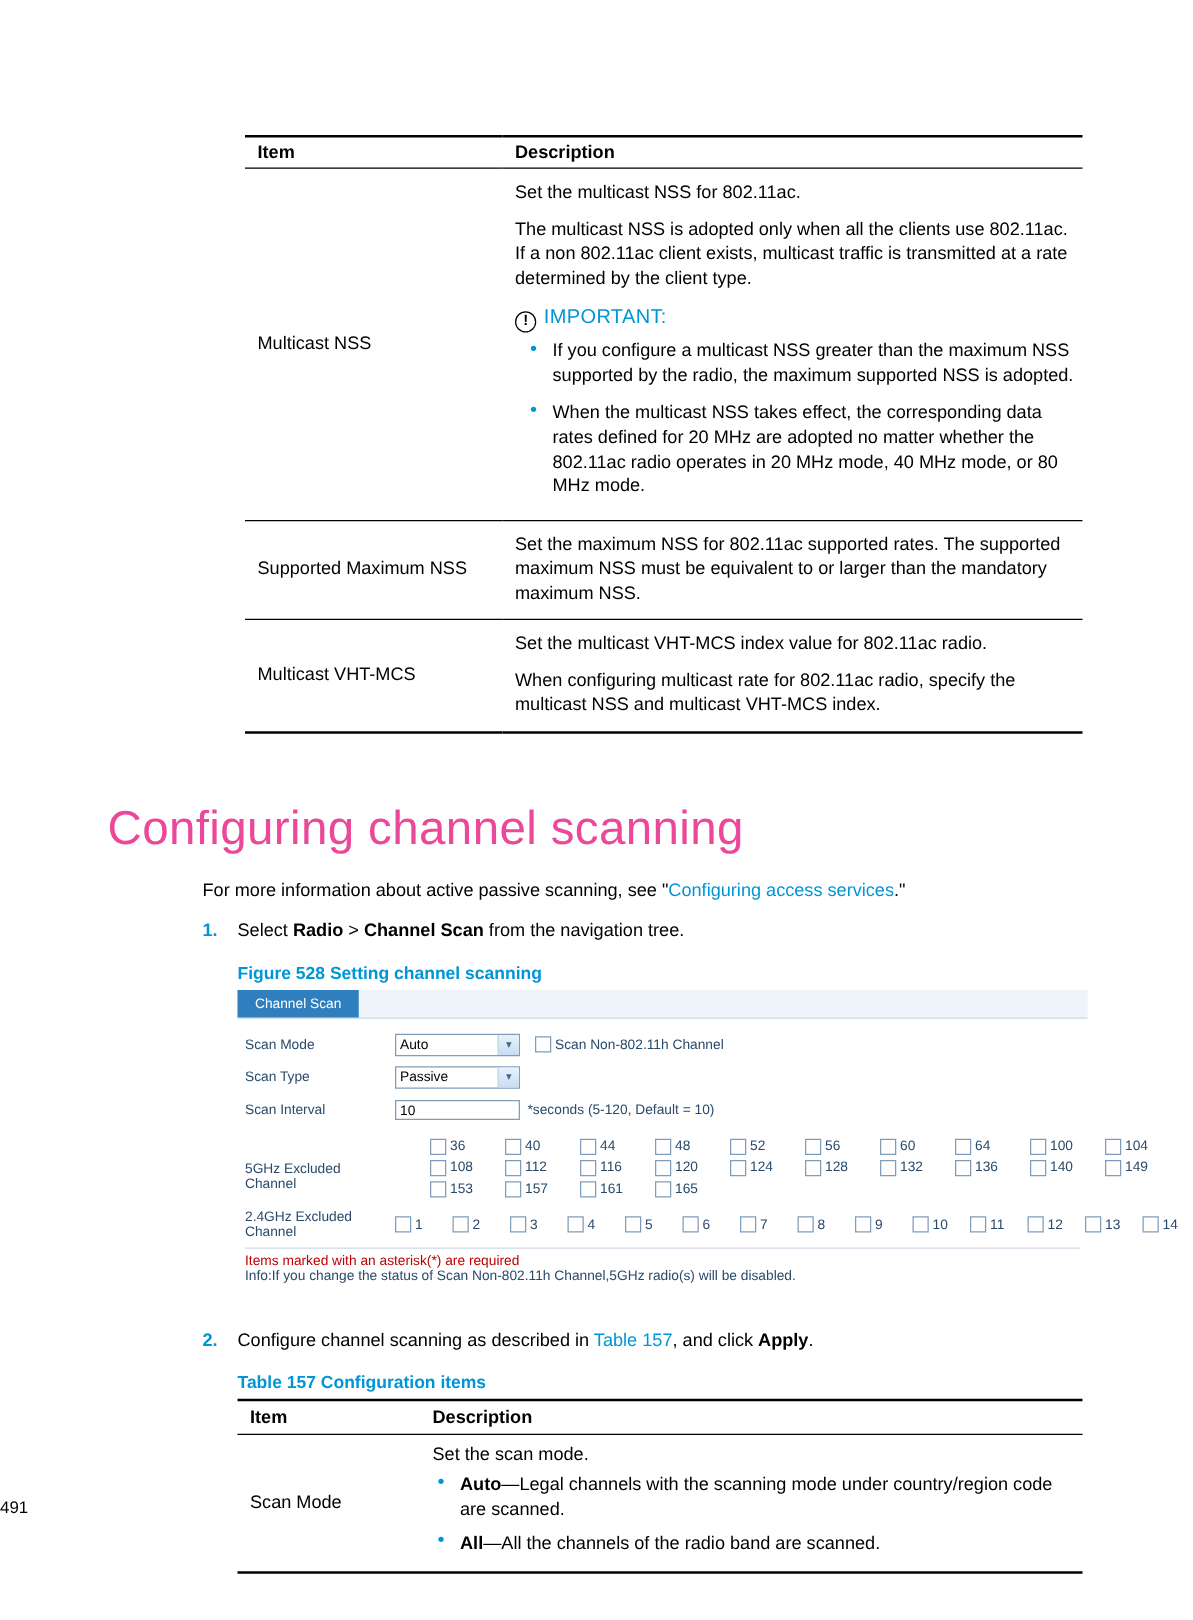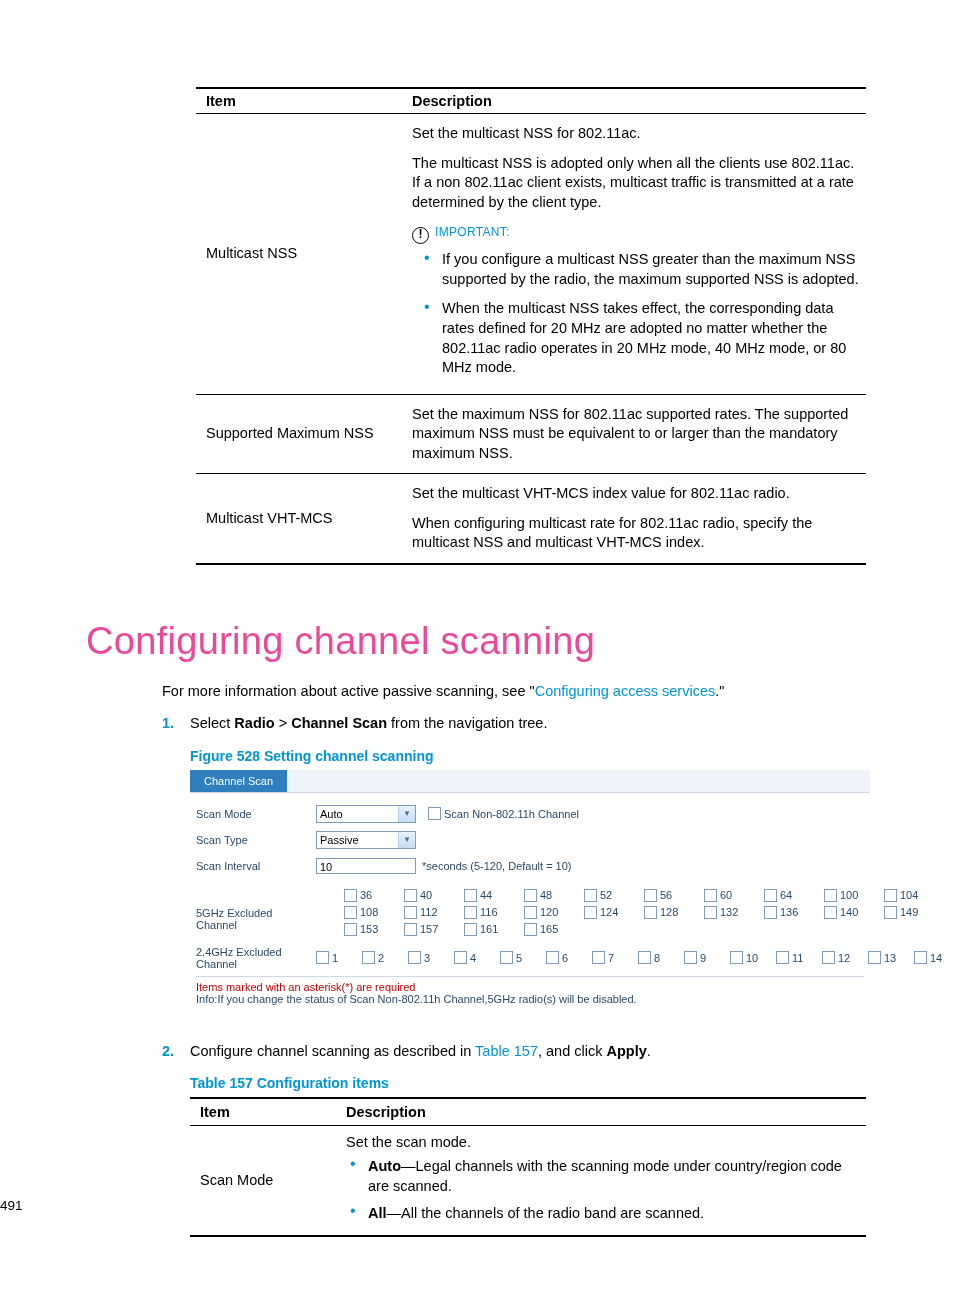--- a/index.html
+++ b/index.html
@@ -9,21 +9,21 @@
     height: 1296px;
     font-family: "Futura", "Century Gothic", "Trebuchet MS", Arial, sans-serif;
     font-size: 14.5px;
     color: #000;
     position: relative;
     background: #fff;
   }
   .page {
     position: absolute;
     left: 86px;
-    top: 87px;
+    top: 108px;
     width: 780px;
   }
   
   .tbl1 {
     width: 100%;
     border-collapse: collapse;
     border-top: 2px solid #000;
     border-bottom: 2px solid #000;
     margin-left: 110px;
     width: 670px;
@@ -50,21 +50,21 @@
     width: 15px; height: 15px;
     border: 1.5px solid #000;
     border-radius: 50%;
     text-align: center;
     line-height: 13px;
     font-weight: bold;
     font-size: 12px;
     vertical-align: -2px;
     font-family: Arial, sans-serif;
   }
-  .imp-label { color: #0096d6; font-size: 12px; letter-spacing: .3px; margin-left: 2px; }
+  .imp-label { color: #0096d6; font-size: 16px; letter-spacing: .3px; margin-left: 2px; }
   ul.bullets { list-style: none; padding: 0; margin: 0 0 4px 12px; }
   ul.bullets li { position: relative; padding-left: 18px; margin: 4px 0 10px 0; line-height: 1.35; }
   ul.bullets li::before {
     content: "•"; position: absolute; left: 0; top: 0;
     color: #0096d6; font-size: 16px; line-height: 1;
   }
   
   h1.section {
     font-weight: 300;
     color: #ec4899;

